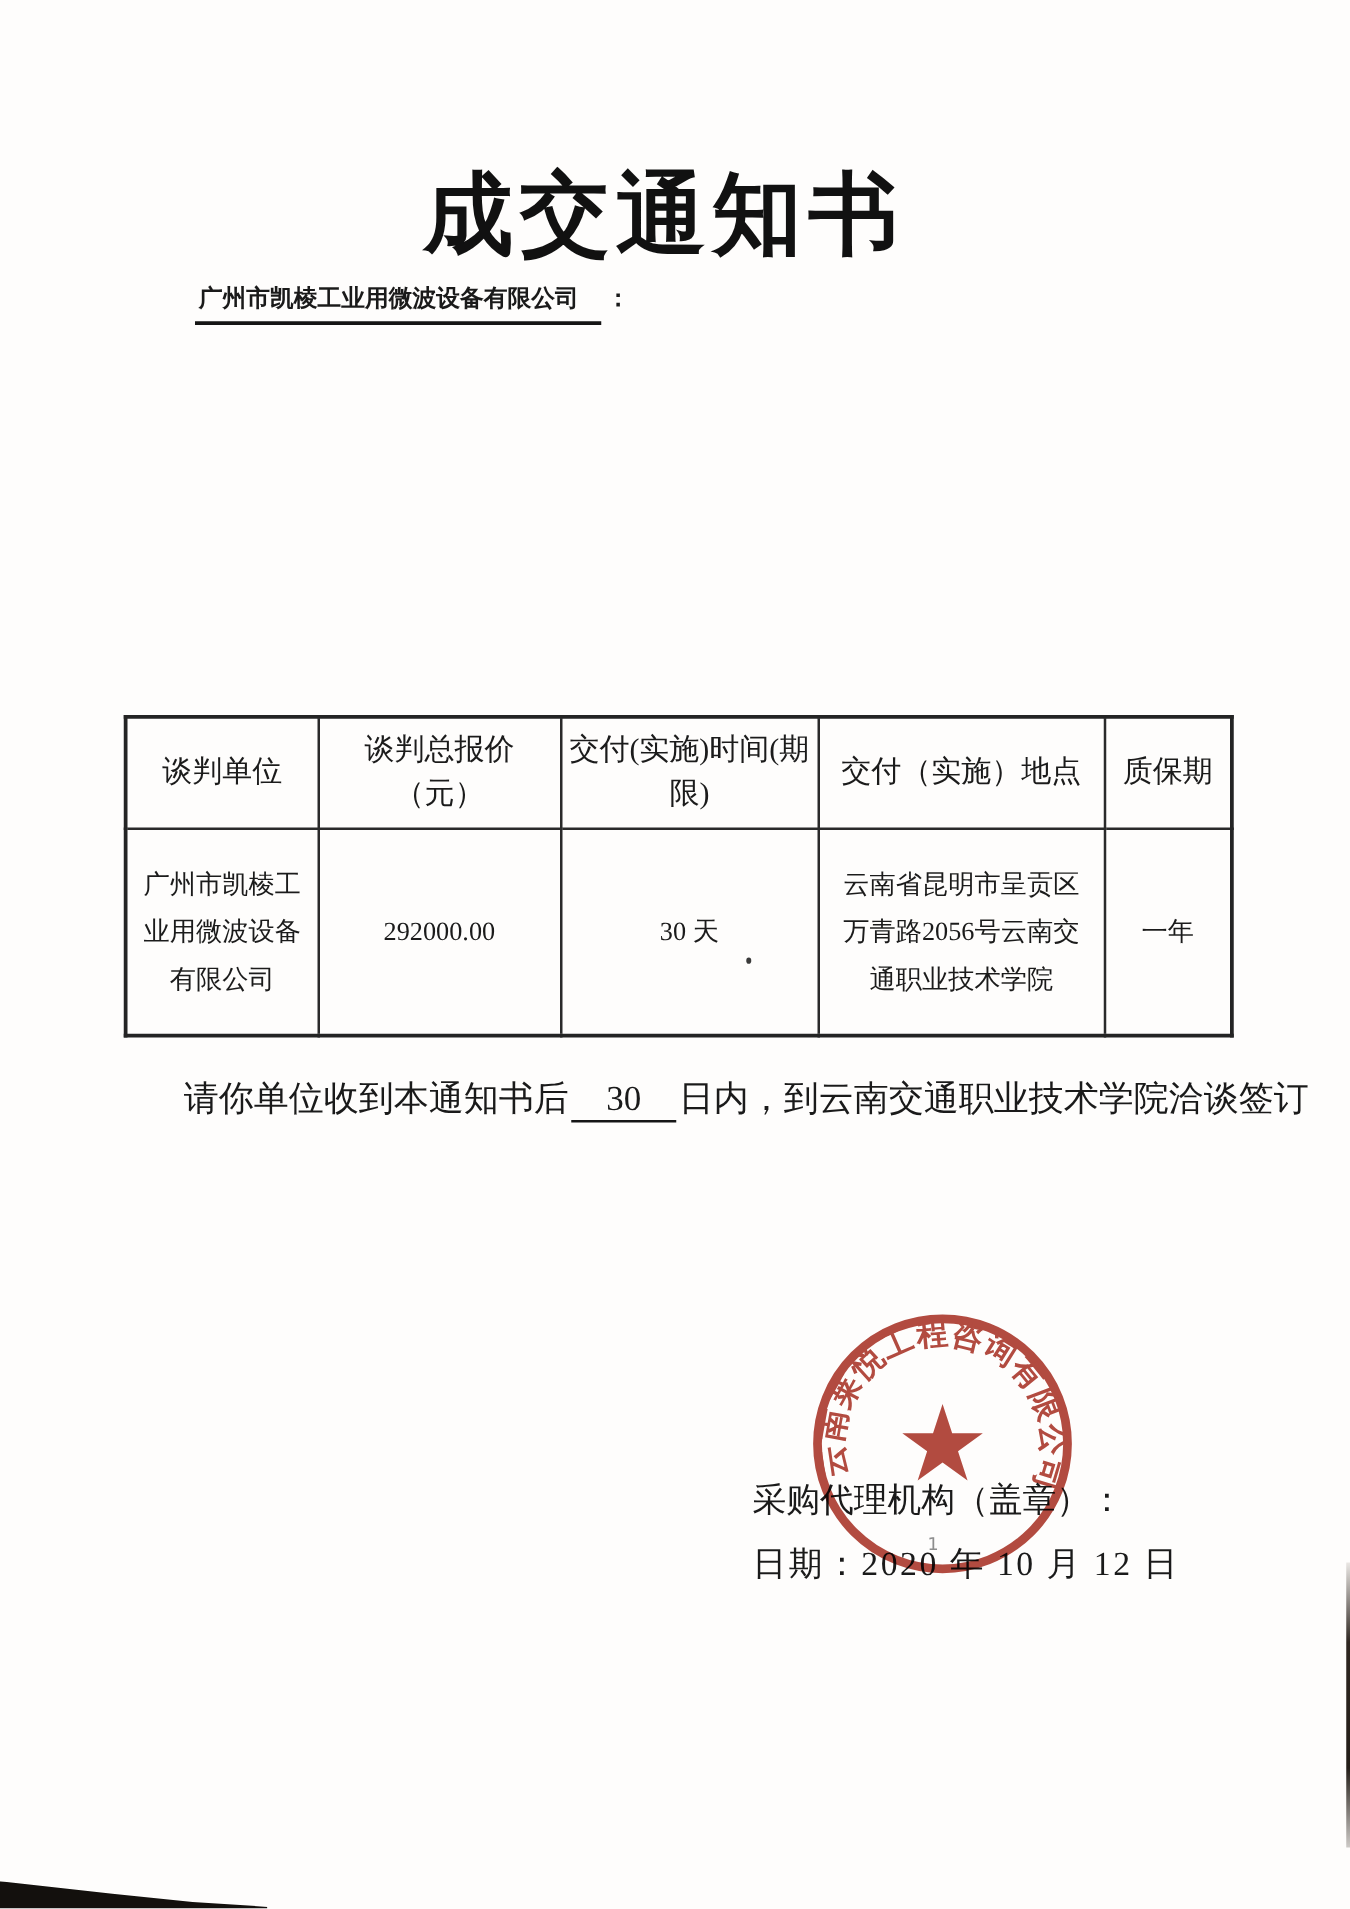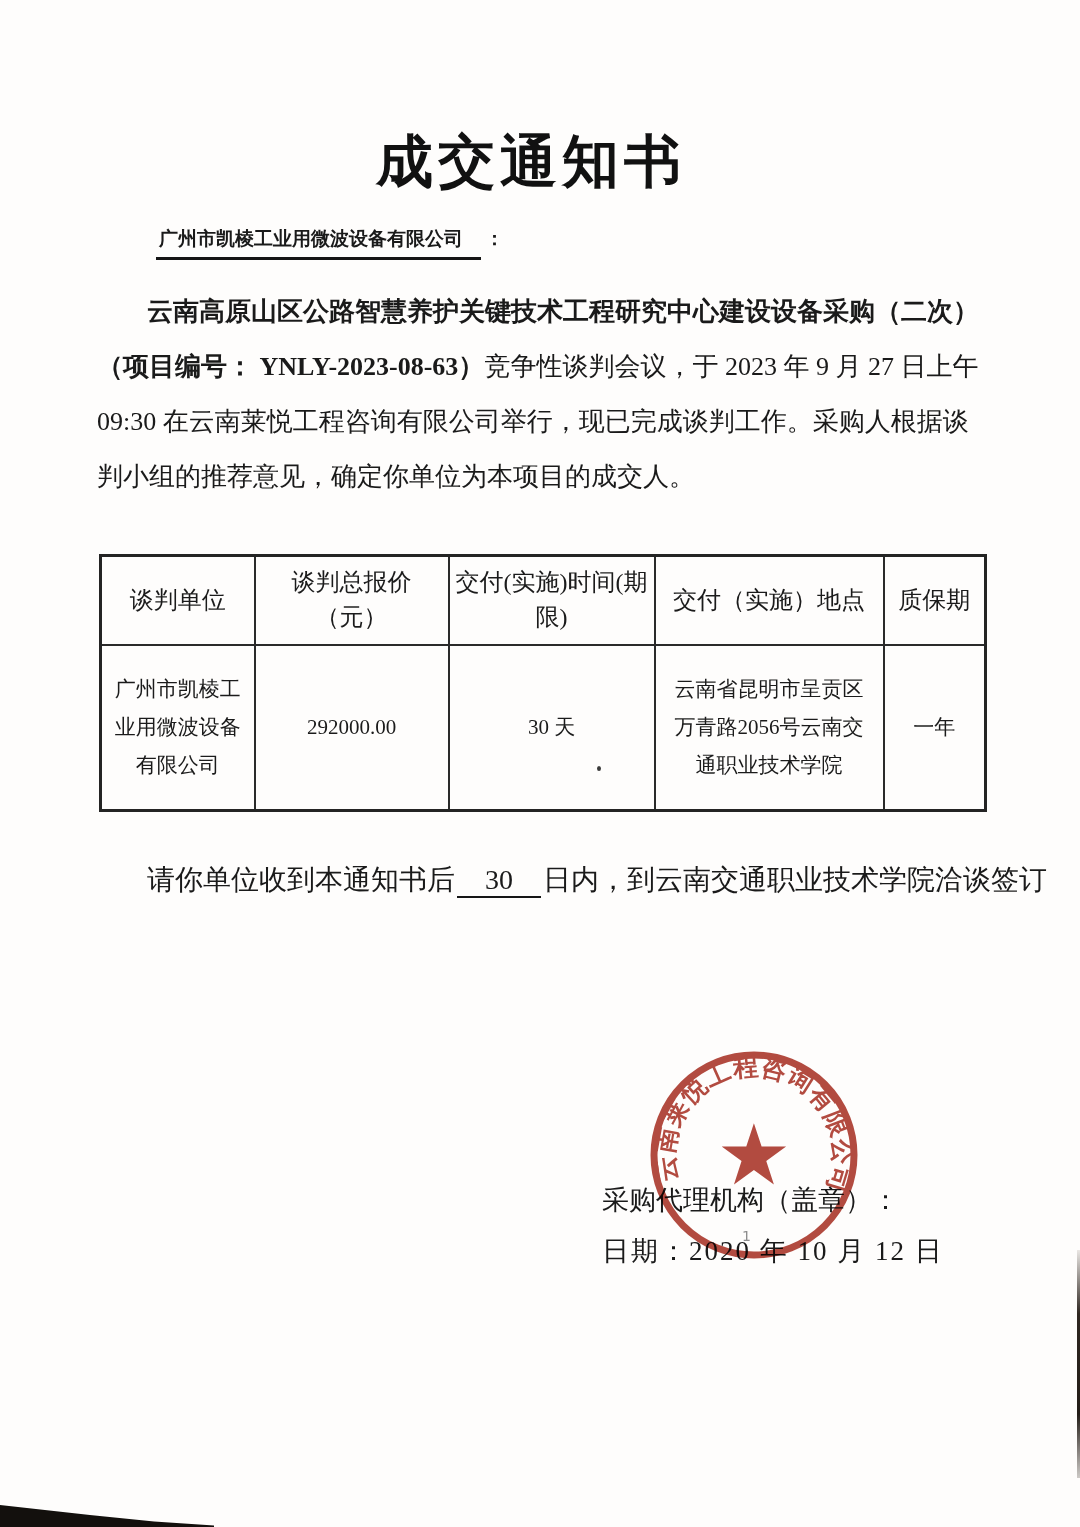--- a/index.html
+++ b/index.html
@@ -10,21 +10,21 @@
     background: #fefdfc;
     font-family: "Liberation Serif", "DejaVu Serif", serif;
     color: #1a1a1a;
     overflow: hidden;
   }
 
   
   .doc-title {
     position: absolute; top: 124px; left: 0; width: 1062px;
     margin: 0; text-align: center;
-    font-size: 57px; font-weight: 700; letter-spacing: 5px;
+    font-size: 72px; font-weight: 700; letter-spacing: 5px;
     color: #111;
   }
 
   
   .addressee {
     position: absolute; top: 226px; left: 156px;
     font-size: 19px; font-weight: 700; white-space: nowrap;
   }
   .addressee .company {
     display: inline-block;
@@ -37,21 +37,21 @@
   .body-lines {
     position: absolute; top: 284px; left: 97px; width: 905px;
     font-size: 26px;
   }
   .body-lines .line { line-height: 55px; height: 55px; white-space: nowrap; }
   .indent { padding-left: 50px; }
   .bold { font-weight: 700; }
 
   
   .award-table {
-    position: absolute; top: 554px; left: 99px;
+    position: absolute; top: 572px; left: 99px;
     border-collapse: collapse; table-layout: fixed;
     border: 3px solid #242424;
   }
   .award-table th, .award-table td {
     border: 2px solid #2a2a2a;
     text-align: center; vertical-align: middle;
     white-space: pre-line; font-weight: 400; color: #1b1b1b;
     padding: 0 6px;
   }
   .award-table thead tr { height: 89px; }
@@ -109,26 +109,20 @@
 <body>
 
 <div class="page">
 
   <h1 class="doc-title">成交通知书</h1>
 
   <div class="addressee">
     <span class="company">广州市凯棱工业用微波设备有限公司</span><span class="colon">：</span>
   </div>
 
-  <div class="body-lines">
-    <div class="line indent bold"><span>云南高原山区公路智慧养护关键技术工程研究中心建设设备采购（二次）</span></div>
-    <div class="line"><span class="bold">（项目编号： YNLY-2023-08-63）</span><span>竞争性谈判会议，于 2023 年 9 月 27 日上午</span></div>
-    <div class="line">09:30 在云南莱悦工程咨询有限公司举行，现已完成谈判工作。采购人根据谈</div>
-    <div class="line">判小组的推荐意见，确定你单位为本项目的成交人。</div>
-  </div>
 
   <table class="award-table">
     <colgroup>
       <col style="width:154px">
         <col style="width:194px">
         <col style="width:206px">
         <col style="width:229px">
         <col style="width:102px">
     </colgroup>
     <thead>

